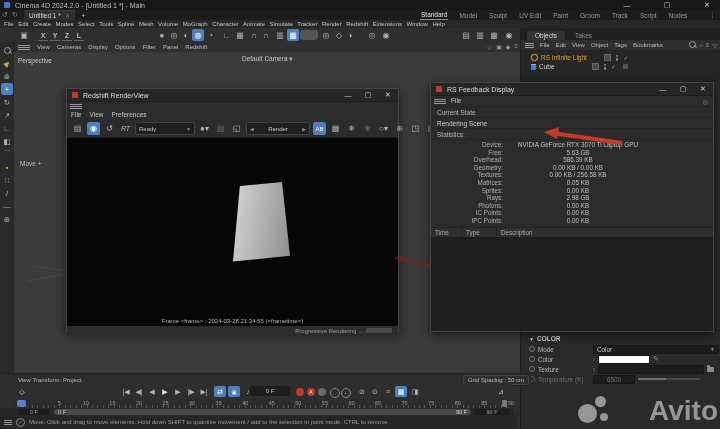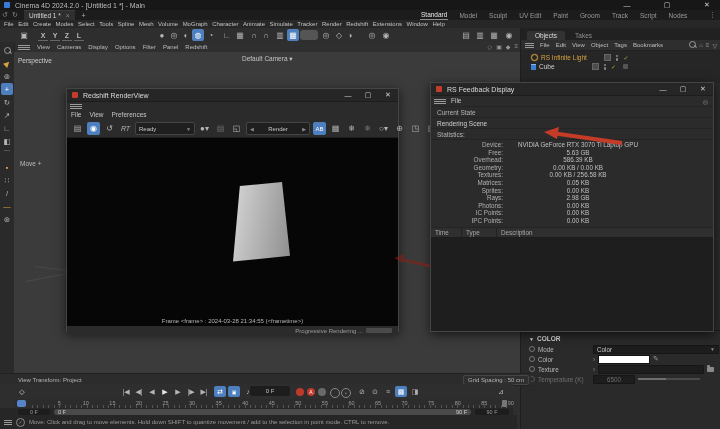--- a/index.html
+++ b/index.html
@@ -572,14 +572,20 @@
     <g>
       <line x1="622" y1="143" x2="552" y2="133" stroke="#c43b28" stroke-width="4"></line>
       <polygon points="544,132 559,127 557,139" fill="#c43b28"></polygon>
     </g>
     <g opacity="0.55">
       <line x1="430" y1="266" x2="400" y2="259" stroke="#8c1f14" stroke-width="3"></line>
       <polygon points="394,258 404,254 403,263" fill="#8c1f14"></polygon>
     </g>
   </svg>
 
+  <div class="wm">
+    <span class="c1"></span>
+    <span class="c2"></span>
+    <span class="c3"></span>
+    <span class="txt">Avito</span>
+  </div>
 
 </div>
 
 </body></html>

